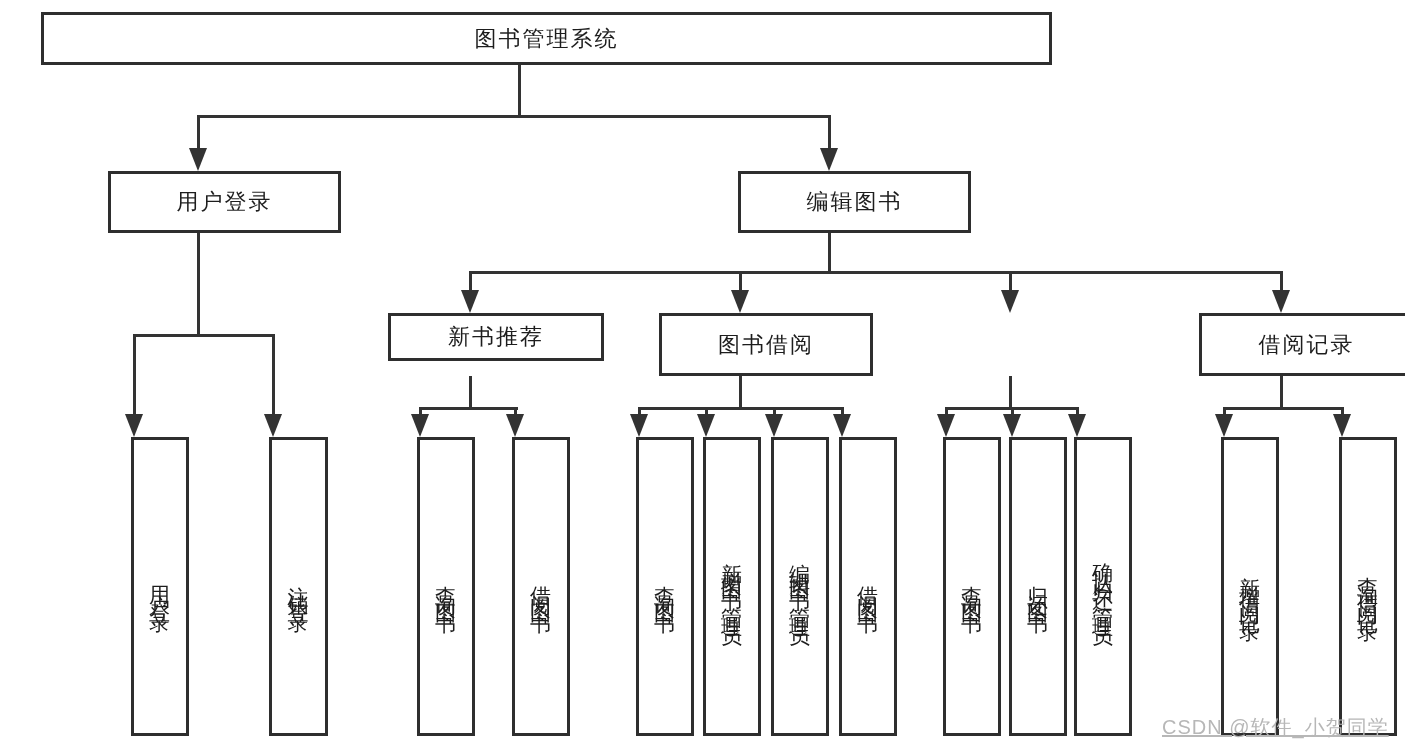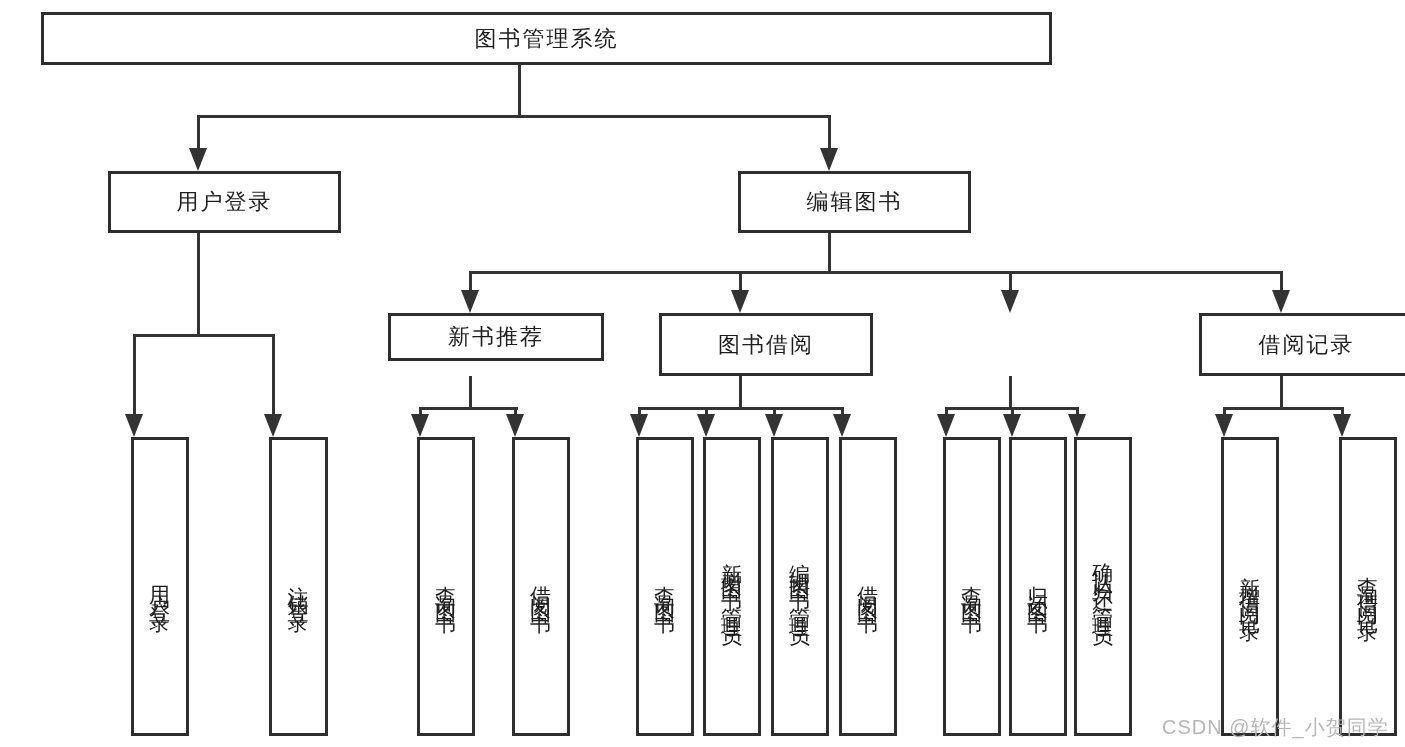--- a/index.html
+++ b/index.html
@@ -17,21 +17,21 @@
     font-size:21px;letter-spacing:9px;color:#1d1d1d;line-height:1;
   }
   .hline{position:absolute;height:3px;background:#333333;}
   .vline{position:absolute;width:3px;background:#333333;}
   .arrow{
     position:absolute;width:0;height:0;
     border-left:9px solid transparent;border-right:9px solid transparent;
     border-top:23px solid #333333;
   }
   .watermark{
-    position:absolute;font-size:20px;color:#b7b7b7;letter-spacing:1px;white-space:nowrap;
+    position:absolute;font-size:20px;color:#b7b7b7;letter-spacing:1px;white-space:nowrap;text-decoration:underline;
   }
 </style>
 </head>
 <body>
 
 <div class="canvas">
 
   <div class="vline" style="left:518px;top:64px;height:52px;"></div>
   <div class="hline" style="left:197px;top:115px;width:634px;"></div>
   <div class="vline" style="left:197px;top:115px;height:38px;"></div>

